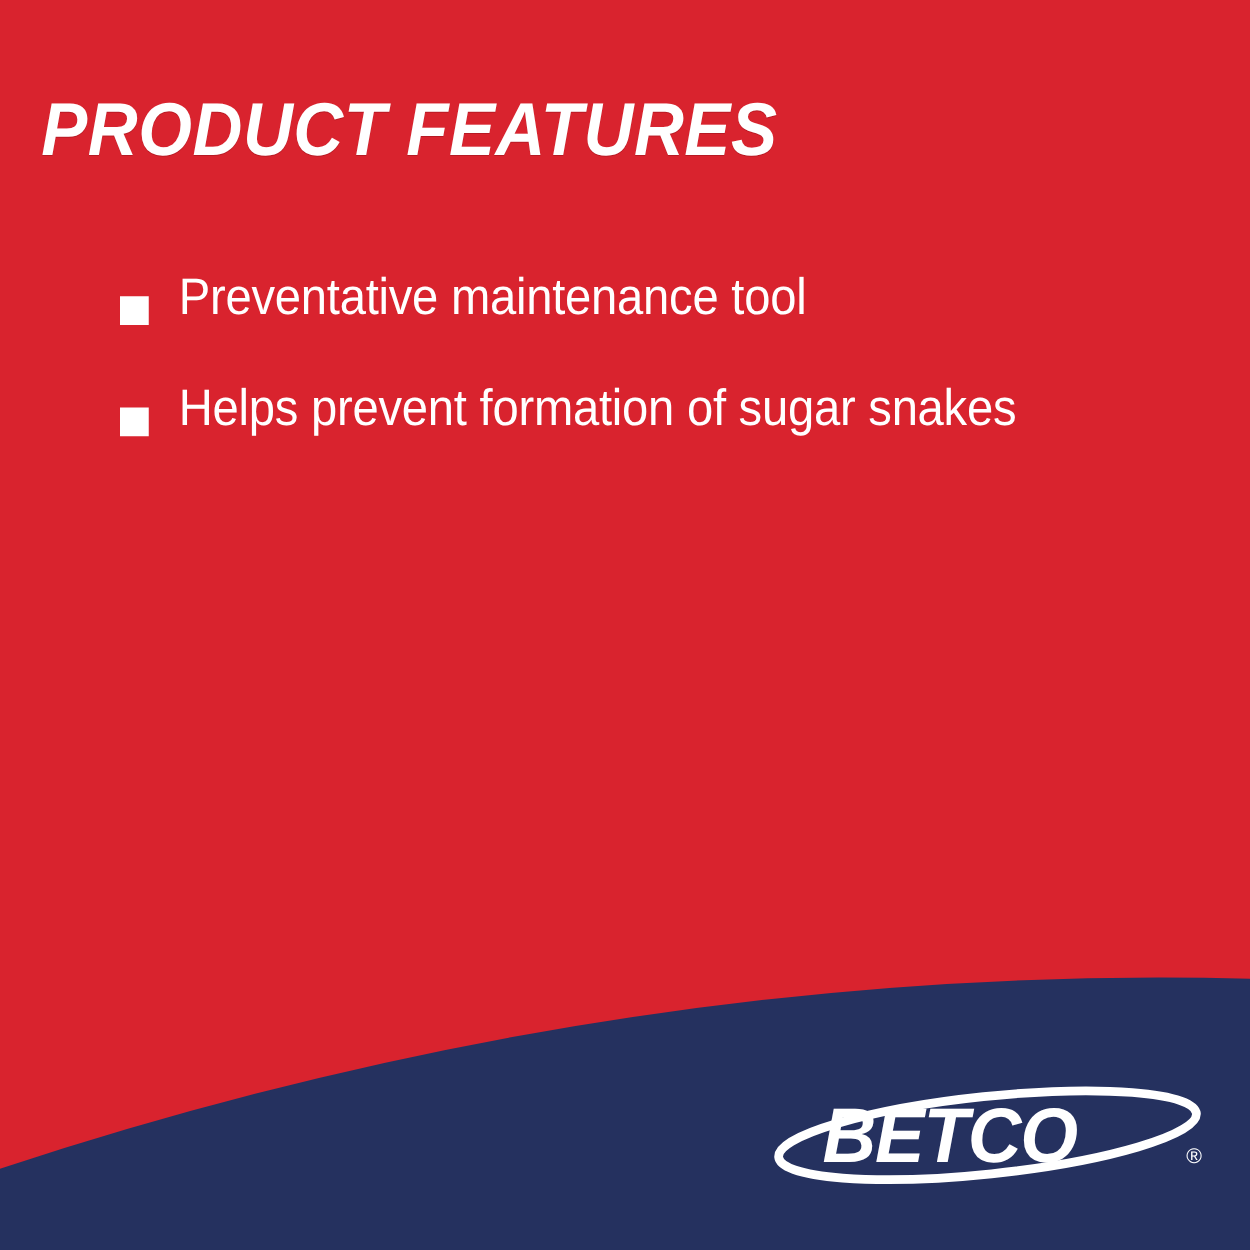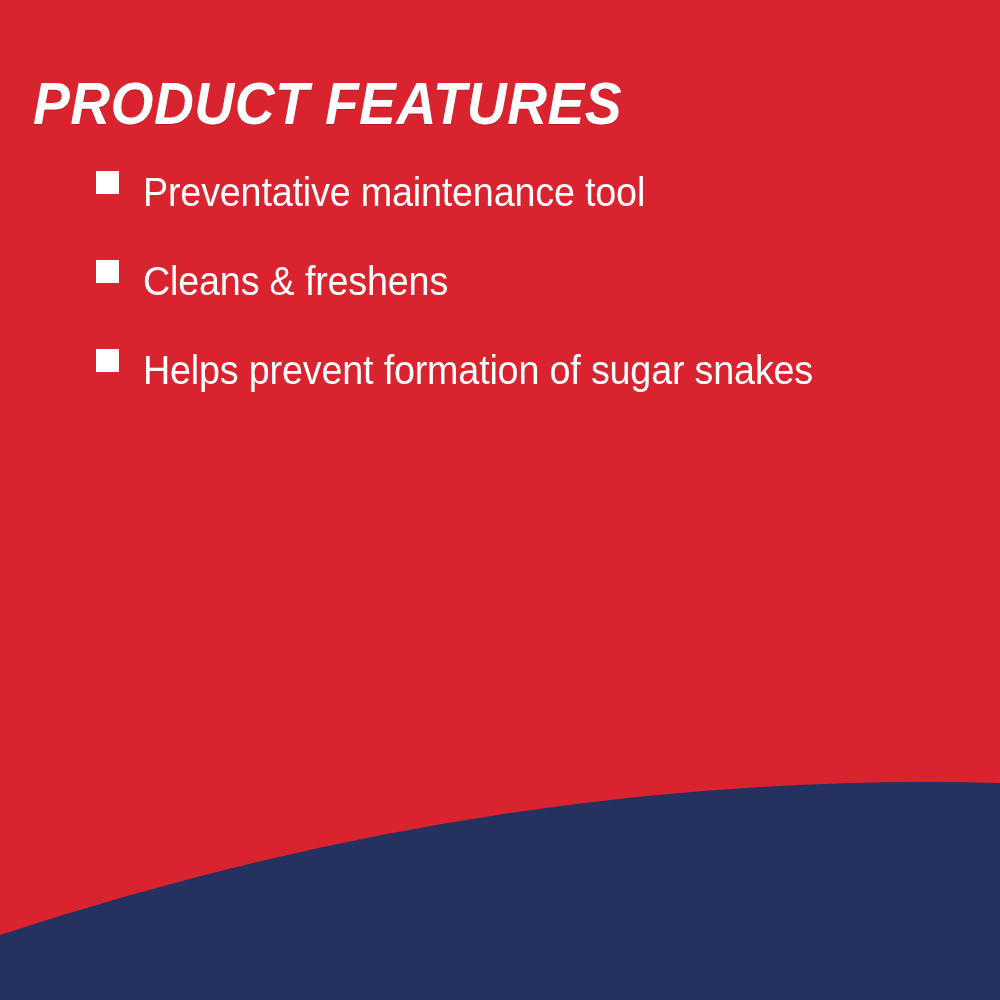--- a/index.html
+++ b/index.html
@@ -50,21 +50,21 @@
     position: absolute;
     left: 96px;
     top: 170px;
     width: 860px;
     list-style: none;
     margin: 0;
     padding: 0;
   }
   #features li {
     display: flex;
-    align-items: flex-start;
+    align-items: flex-end;
     height: 89px;
     margin: 0;
     padding: 0;
   }
   .bullet-square {
     flex: 0 0 auto;
     width: 23px;
     height: 23px;
     background: #ffffff;
     margin-right: 24px;
@@ -119,22 +119,27 @@
 
   <div id="headline">PRODUCT FEATURES</div>
 
   <ul id="features">
     <li>
       <span class="bullet-square"></span>
       <span class="feature-text">Preventative maintenance tool</span>
     </li>
     <li>
       <span class="bullet-square"></span>
-      <span class="feature-text">Cleans &amp; freshens</span>
-    </li>
-    <li>
-      <span class="bullet-square"></span>
       <span class="feature-text">Helps prevent formation of sugar snakes</span>
     </li>
   </ul>
 
+  <div id="logo">
+    <svg viewBox="0 0 360 92">
+      <g transform="rotate(-6 180 46)">
+        <ellipse cx="178" cy="46" rx="168" ry="31" fill="none" stroke="#ffffff" stroke-width="7"></ellipse>
+      </g>
+      <text class="logo-word" x="48" y="68" transform="scale(0.96 1)">BETCO</text>
+      <text class="logo-reg" x="337" y="68">®</text>
+    </svg>
+  </div>
 
 </div>
 
 </body></html>

